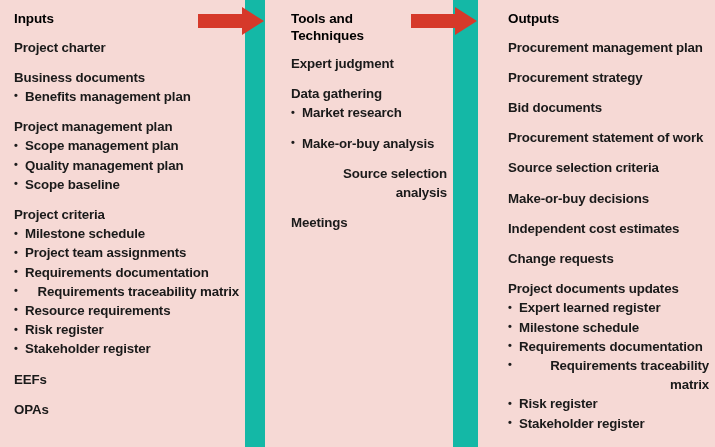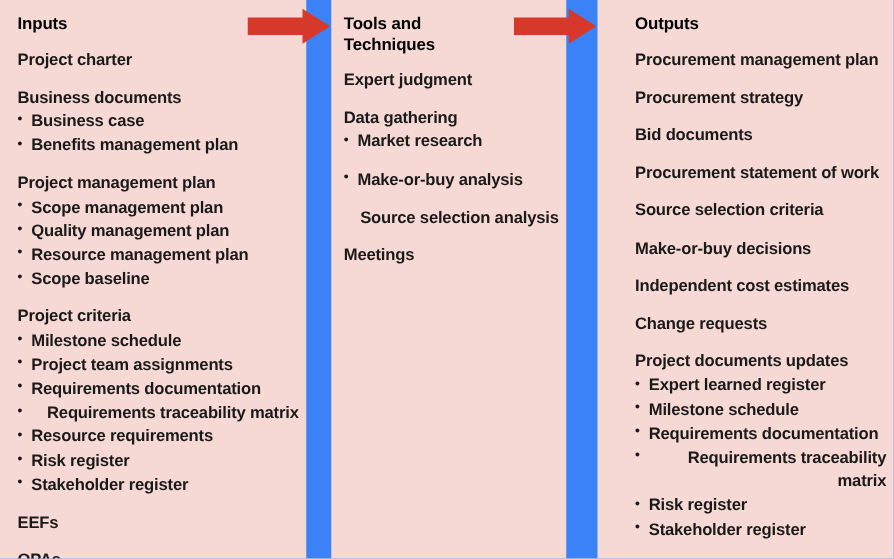--- a/index.html
+++ b/index.html
@@ -10,42 +10,42 @@
   body {
     width: 715px;
     height: 447px;
     font-family: "Liberation Sans", sans-serif;
     -webkit-font-smoothing: antialiased;
   }
   .diagram {
     position: relative;
     width: 715px;
     height: 447px;
-    background: #3b82f6;
+    background: #14b8a6;
     overflow: hidden;
   }
 
   
   .column {
     position: absolute;
     top: 0;
     height: 447px;
     background: #f6d9d5;
     box-sizing: border-box;
   }
   .col-inputs   { left: 0px;   width: 245px; }
   .col-tools    { left: 265px; width: 188px; }
   .col-outputs  { left: 478px; width: 237px; }
 
   .col-inner {
     padding-top: 11px;
     padding-left: 14px;
     padding-right: 6px;
   }
-  .col-tools .col-inner  { padding-left: 10px; }
+  .col-tools .col-inner  { padding-left: 26px; }
   .col-outputs .col-inner{ padding-left: 30px; }
 
   .col-title {
     font-size: 13.5px;
     font-weight: bold;
     color: #000000;
     line-height: 16.5px;
     margin: 0 0 10px 0;
     letter-spacing: -0.1px;
   }
@@ -99,29 +99,27 @@
       <div class="col-title">
         <span class="title-line">Inputs</span>
       </div>
 
       <div class="group">
         <div class="line">Project charter</div>
       </div>
 
       <div class="group">
         <div class="line">Business documents</div>
-        <div class="line bullet">Business case</div>
         <div class="line bullet">Benefits management plan</div>
       </div>
 
       <div class="group">
         <div class="line">Project management plan</div>
         <div class="line bullet">Scope management plan</div>
         <div class="line bullet">Quality management plan</div>
-        <div class="line bullet">Resource management plan</div>
         <div class="line bullet">Scope baseline</div>
       </div>
 
       <div class="group">
         <div class="line">Project criteria</div>
         <div class="line bullet">Milestone schedule</div>
         <div class="line bullet">Project team assignments</div>
         <div class="line bullet">Requirements documentation</div>
         <div class="line bullet wrap">Requirements traceability matrix</div>
         <div class="line bullet">Resource requirements</div>

